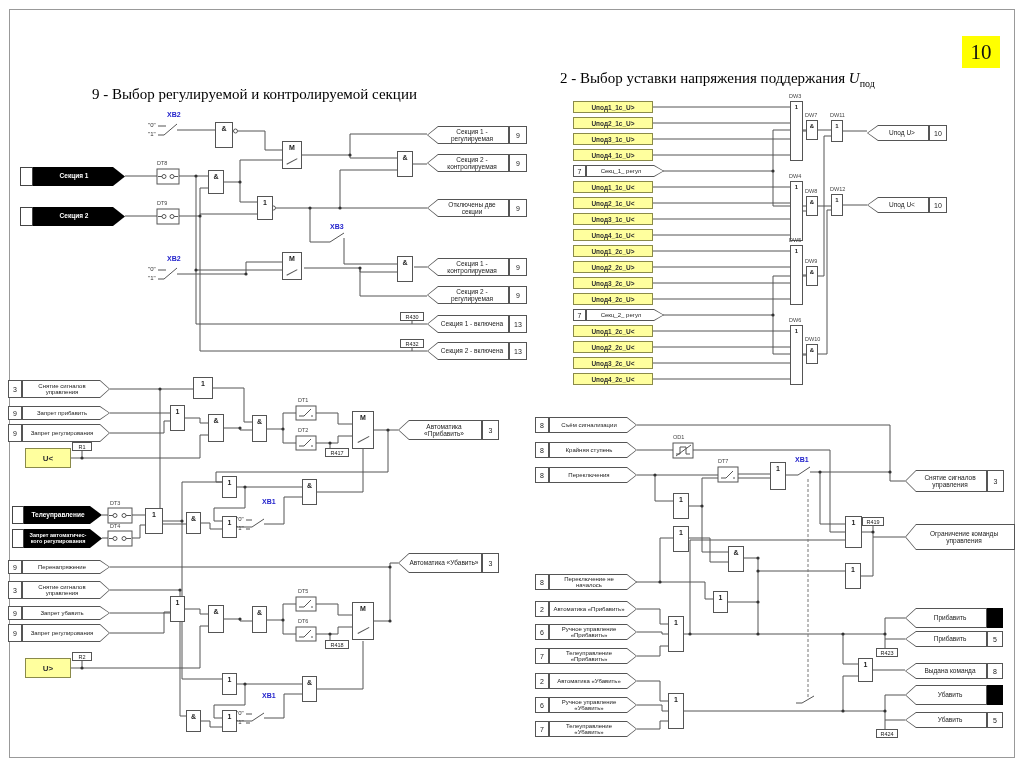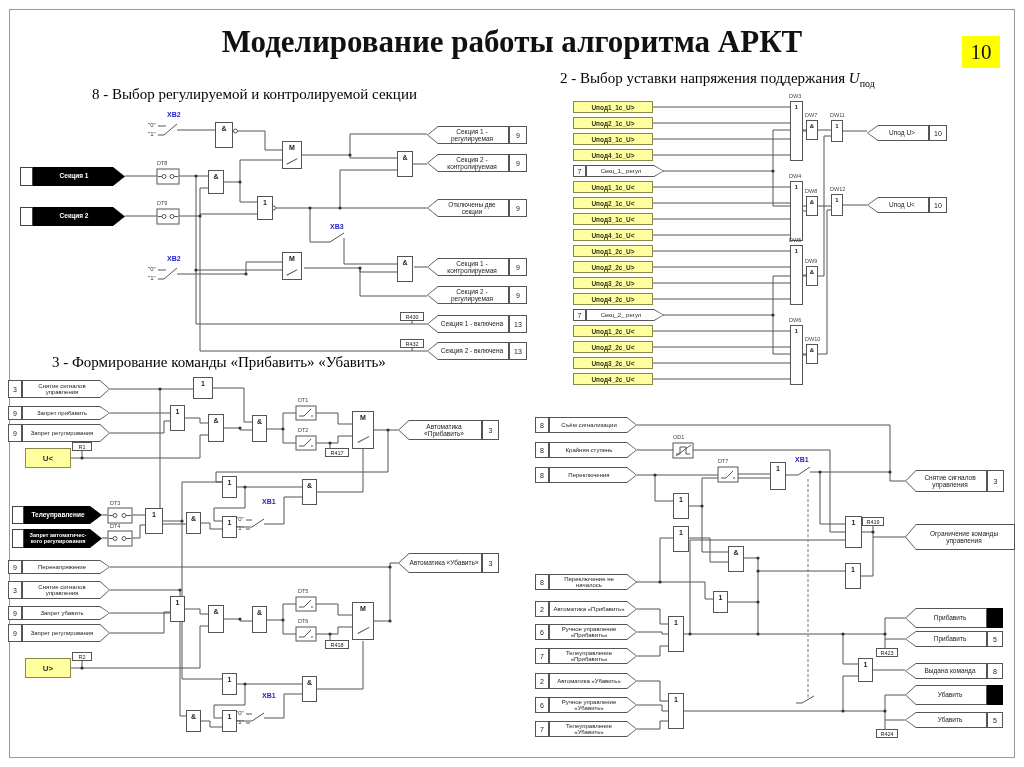--- a/index.html
+++ b/index.html
@@ -51,26 +51,24 @@
         display:flex;align-items:center;justify-content:center;text-align:center;
         font-size:6.5px;font-weight:bold;line-height:1.05;padding-right:10px;box-sizing:border-box;}
   .stub{position:absolute;border:1px solid #444;background:#fff;box-sizing:border-box;}
   .blackend{position:absolute;background:#000;border:1px solid #000;box-sizing:border-box;}
 </style>
 </head>
 <body>
 
 <div id="slide">
   <div class="frame"></div>
-  <div class="title">Моделирование работы алгоритма АРКТ</div>
   <div class="pagenum" style="left:962px;top:36px;width:38px;height:32px">10</div>
 
-  <div class="sect" style="left:92px;top:86px">8  - Выбор регулируемой и контролируемой секции</div>
+  <div class="sect" style="left:92px;top:86px">9  - Выбор регулируемой и контролируемой секции</div>
   <div class="sect" style="left:560px;top:70px"><span>2 - Выбор уставки напряжения поддержания </span><i>U</i><sub>под</sub></div>
-  <div class="sect" style="left:52px;top:354px">3 - Формирование команды «Прибавить» «Убавить»</div>
 
   <svg class="wires" style="left:0;top:0" width="1024" height="767" viewBox="0 0 1024 767">
     <path class="w" d="M125 176 H157 M179 176 H208 M196 176 V324 H427 M412 321 V324
       M125 216 H157 M179 216 H200 M200 188 V351 M200 351 H427 M412 348 V351 M200 188 H208
       M200 214 H257 M224 182 H240 M240 182 V202 H257 M240 182 V160 H282
       M238 131 H265 V150 H282 M158 126 H166 M158 135 H164 M164 135 L177 124 M177 130 H215"></path>
     <path class="w" d="M302 155 H350 M350 155 V134 H427 M350 155 V158 H397
       M276 208 H340 M340 208 H427 M340 208 V170 H397 M413 164 H427
       M310 208 V242 H322 M322 242 H330 M330 242 L344 233 M344 238 V264 H397
       M304 268 H360 M360 268 V296 H427 M360 268 V272 H397 M414 267 H427

